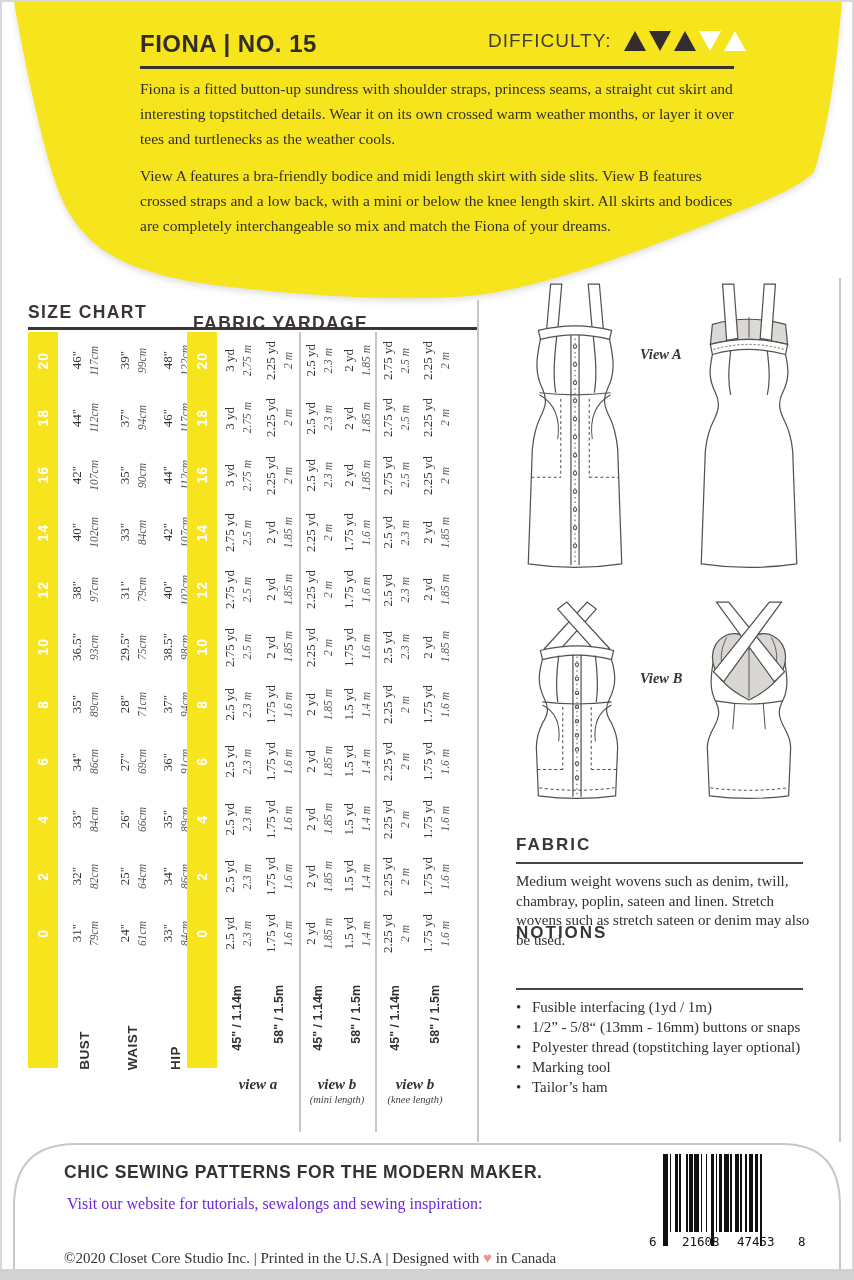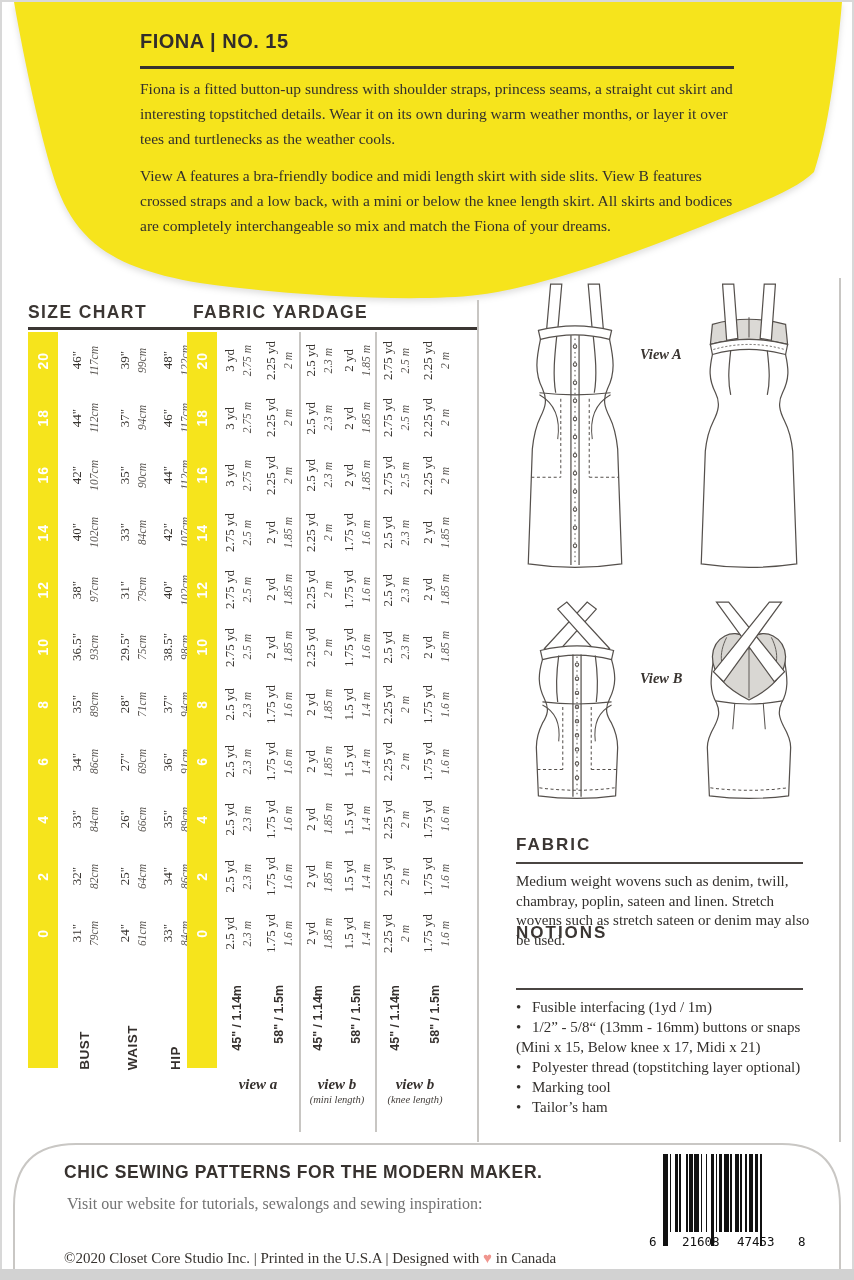--- a/index.html
+++ b/index.html
@@ -3,21 +3,21 @@
 <meta charset="utf-8">
 <style>
   html,body{margin:0;padding:0;background:#ffffff;}
   .page{position:relative;width:854px;height:1280px;background:#ffffff;overflow:hidden;
         font-family:"Liberation Sans",sans-serif;color:#2f2b29;}
   .edge{position:absolute;background:#d8d8d8;}
   .serif{font-family:"Liberation Serif",serif;}
 
   
   .flap-svg{position:absolute;left:0;top:0;filter:drop-shadow(0 3px 3px rgba(0,0,0,.13));}
-  .brand{position:absolute;left:140px;top:30px;font-size:20px;font-weight:bold;letter-spacing:.5px;color:#322d2b;}
+  .brand{position:absolute;left:140px;top:30px;font-size:24px;font-weight:bold;letter-spacing:.5px;color:#322d2b;}
   .difficulty{position:absolute;left:488px;top:30px;display:flex;align-items:center;gap:12px;}
   .diff-label{font-size:19px;color:#413c3a;letter-spacing:1px;}
   .tris{display:flex;gap:3px;align-items:center;}
   .tri{width:0;height:0;border-left:11px solid transparent;border-right:11px solid transparent;}
   .tri.up.dark{border-bottom:20px solid #332e2d;}
   .tri.down.dark{border-top:20px solid #332e2d;}
   .tri.up.white{border-bottom:20px solid #ffffff;}
   .tri.down.white{border-top:20px solid #ffffff;}
   .hr1{position:absolute;left:140px;top:66px;width:594px;height:3px;background:#37322f;}
   .desc{position:absolute;left:140px;top:77px;width:597px;font-size:15.5px;line-height:1.6;color:#33302d;}
@@ -52,21 +52,21 @@
   .sec-title{position:absolute;left:516px;font-size:17px;font-weight:bold;letter-spacing:2px;color:#3b3633;}
   .sec-rule{position:absolute;left:516px;width:287px;height:2px;background:#4a4542;}
   .fab-text{position:absolute;left:516px;top:872px;width:296px;font-size:15px;line-height:19.5px;color:#33302d;}
   .notions-list{position:absolute;left:516px;top:997px;width:300px;font-size:15px;line-height:20px;color:#33302d;}
   .nline{display:flex;}
   .nline .b{width:16px;flex:none;}
 
   
   .footer-curve{position:absolute;left:0;top:1128px;}
   .tagline{position:absolute;left:64px;top:1162px;font-size:17.5px;font-weight:bold;letter-spacing:.6px;color:#37322f;}
-  .visit{position:absolute;left:67px;top:1195px;font-size:16px;color:#737373;}
+  .visit{position:absolute;left:67px;top:1195px;font-size:16px;color:#6d28d9;}
   .url{position:absolute;left:67px;top:1218px;font-size:16.5px;font-weight:bold;letter-spacing:1.2px;color:#2f2b29;}
   .copyright{position:absolute;left:64px;top:1250px;font-size:15px;color:#37332f;}
   .heart{color:#f0958e;}
   .barcode{position:absolute;left:649px;top:1150px;width:160px;height:106px;background:#fff;}
   .bars{position:absolute;left:14px;top:4px;display:flex;align-items:flex-start;}
   .bar{height:78px;}
   .bar.black{background:#111;}
   .bar.guard{height:92px;}
   .bc-digit{position:absolute;font-family:"DejaVu Sans Mono",monospace;font-size:12.5px;color:#111;top:84px;}
 </style>
@@ -74,28 +74,38 @@
 <body>
 
 <div class="page">
 
   <svg class="flap-svg" width="854" height="312" viewBox="0 0 854 312">
     <path d="M14,2 C26,70 40,132 52,172 C72,240 110,268 200,283 C300,297 420,302 477,295
              C540,288 640,252 735,213 C775,197 800,186 814,172 C828,130 836,70 842,2 Z" fill="#f6e41c"></path>
   </svg>
 
   <div class="brand">FIONA | NO. 15</div>
+  <div class="difficulty">
+    <span class="diff-label">DIFFICULTY:</span>
+    <span class="tris">
+        <span class="tri up dark"></span>
+        <span class="tri down dark"></span>
+        <span class="tri up dark"></span>
+        <span class="tri down white"></span>
+        <span class="tri up white"></span>
+      </span>
+  </div>
   <div class="hr1"></div>
   <div class="desc serif">
-    <p>Fiona is a fitted button-up sundress with shoulder straps, princess seams, a straight cut skirt and interesting topstitched details. Wear it on its own during warm weather months, or layer it over tees and turtlenecks as the weather cools.</p>
+    <p>Fiona is a fitted button-up sundress with shoulder straps, princess seams, a straight cut skirt and interesting topstitched details. Wear it on its own crossed warm weather months, or layer it over tees and turtlenecks as the weather cools.</p>
     <p>View A features a bra-friendly bodice and midi length skirt with side slits. View B features crossed straps and a low back, with a mini or below the knee length skirt. All skirts and bodices are completely interchangeable so mix and match the Fiona of your dreams.</p>
   </div>
 
   <div class="tbl-title" style="left:28px;">SIZE CHART</div>
-  <div class="tbl-title" style="left:193px;">FABRIC YARDAGE</div>
+  <div class="tbl-title" style="left:193px;margin-top:11px;">FABRIC YARDAGE</div>
   <div class="tbl-rule"></div>
 
   <div class="tblbox sc" style="left:28px;width:168px;">
     <div class="band"></div>
     <div class="rows">
         <div class="cell">
           <span class="vt sz">20</span>
         </div>
         <div class="cell">
           <span class="vt inval">46"</span>
@@ -702,23 +712,20 @@
   <div class="notions-list serif">
       <div class="nline">
         <span class="b">•</span>
         <span>Fusible interfacing  (1yd / 1m)</span>
       </div>
       <div class="nline">
         <span class="b">•</span>
         <span>1/2” - 5/8“ (13mm - 16mm) buttons or snaps</span>
       </div>
       <div class="nline">
-        <span>(Mini x 15, Below knee x 17, Midi x 21)</span>
-      </div>
-      <div class="nline">
         <span class="b">•</span>
         <span>Polyester thread (topstitching layer optional)</span>
       </div>
       <div class="nline">
         <span class="b">•</span>
         <span>Marking tool</span>
       </div>
       <div class="nline">
         <span class="b">•</span>
         <span>Tailor’s ham</span>

